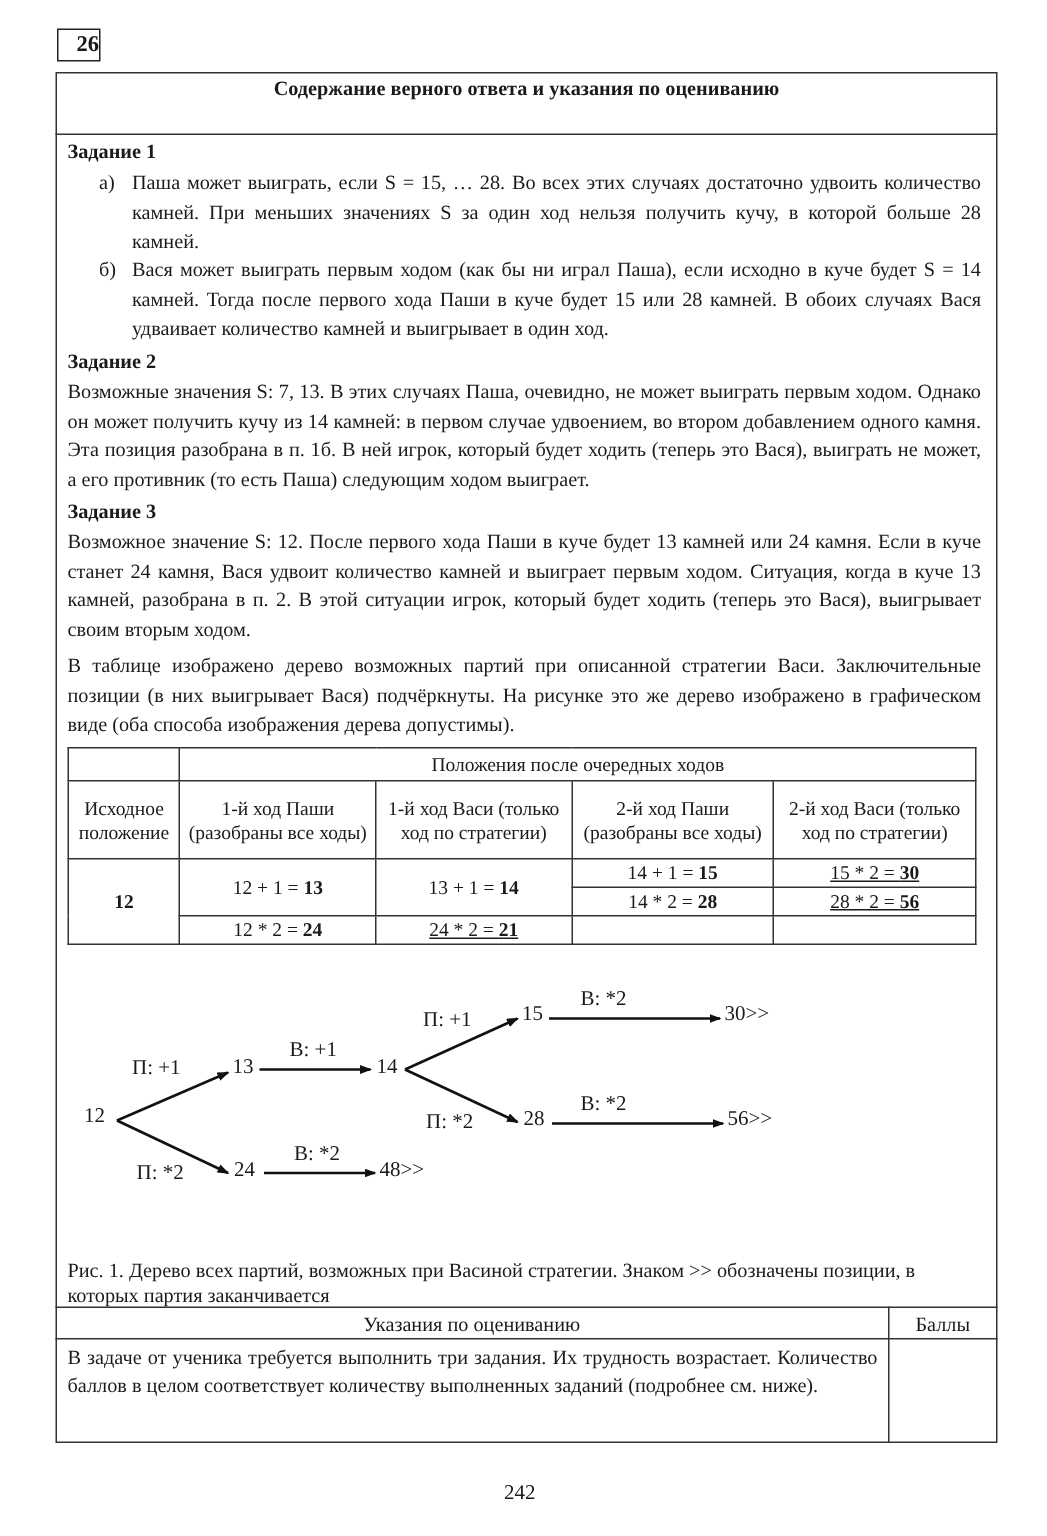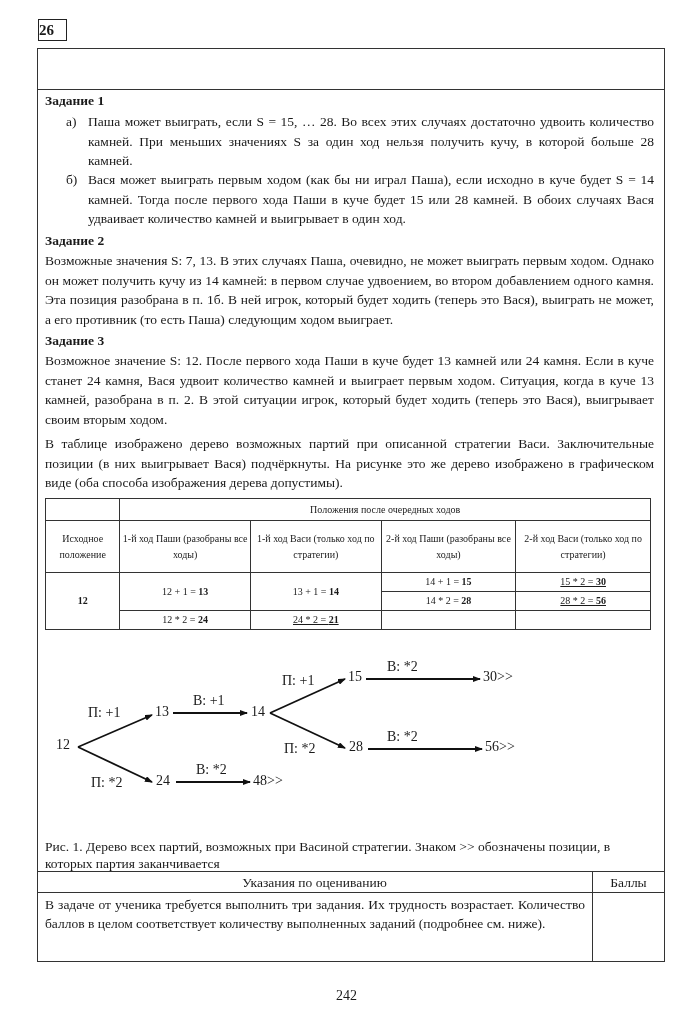--- a/index.html
+++ b/index.html
@@ -1,47 +1,48 @@
 <!DOCTYPE html>
 <html><head>
 <meta charset="utf-8">
 <style>
   html, body { margin: 0; padding: 0; background: #ffffff; }
   body { width: 698px; height: 1024px; position: relative; overflow: hidden;
          font-family: "Liberation Serif", "DejaVu Serif", serif; color: #1a1a1a; }
   .abs { position: absolute; }
   .task-num { left: 38px; top: 19px; width: 27px; height: 20px; border: 1.5px solid #222;
-              font-weight: bold; font-size: 15px; text-align: left; line-height: 20px; }
+              font-weight: bold; font-size: 15px; text-align: right; line-height: 20px; }
   .frame { left: 37px; top: 48px; width: 628px; height: 914px; border: 1.5px solid #333; box-sizing: border-box; }
   .hdr { left: 37px; top: 50px; width: 628px; text-align: center; font-size: 13.5px; line-height: 17px; }
   .hdr .t { font-weight: bold; }
   .hline { height: 0; border-top: 1.5px solid #333; }
   .vline { width: 0; border-left: 1.5px solid #333; }
   .sect-title { font-weight: bold; font-size: 13.5px; left: 45px; }
   .para { font-size: 13.5px; line-height: 19.5px; text-align: justify; }
   .item { font-size: 13.5px; line-height: 19.5px; }
   .item .lbl { position: absolute; left: 0; top: 0; }
   .item .txt { position: absolute; left: 22px; top: 0; right: 0; text-align: justify; }
-  table.moves { border-collapse: collapse; font-size: 10px; }
+  table.moves { border-collapse: collapse; font-size: 13px; }
   table.moves td { border: 1.5px solid #333; text-align: center; padding: 0 2px; line-height: 16px; }
   .b { font-weight: bold; }
   .u { text-decoration: underline; }
   .tree-label { font-size: 14px; white-space: nowrap; }
   .caption { font-size: 13.5px; line-height: 17px; }
   .score-h { font-weight: normal; font-size: 13.5px; text-align: center; }
   .pagenum { font-size: 14px; }
 </style>
 </head>
 <body>
 
 <div class="abs task-num">26</div>
 
 <div class="abs frame"></div>
 
 <div class="abs hdr">
+  <div class="t">Содержание верного ответа и указания по оцениванию</div>
 </div>
 <div class="abs hline" style="left:37px; top:89px; width:628px;"></div>
 
 <div class="abs sect-title" style="top:93px;">Задание 1</div>
 <div class="abs item" style="left:66px; top:112px; width:588px; height:60px;">
   <span class="lbl">а)</span>
   <span class="txt">Паша может выиграть, если S = 15, … 28. Во всех этих случаях достаточно удвоить количество камней. При меньших значениях S за один ход нельзя получить кучу, в которой больше 28 камней.</span>
 </div>
 <div class="abs item" style="left:66px; top:170px; width:588px; height:60px;">
   <span class="lbl">б)</span>

